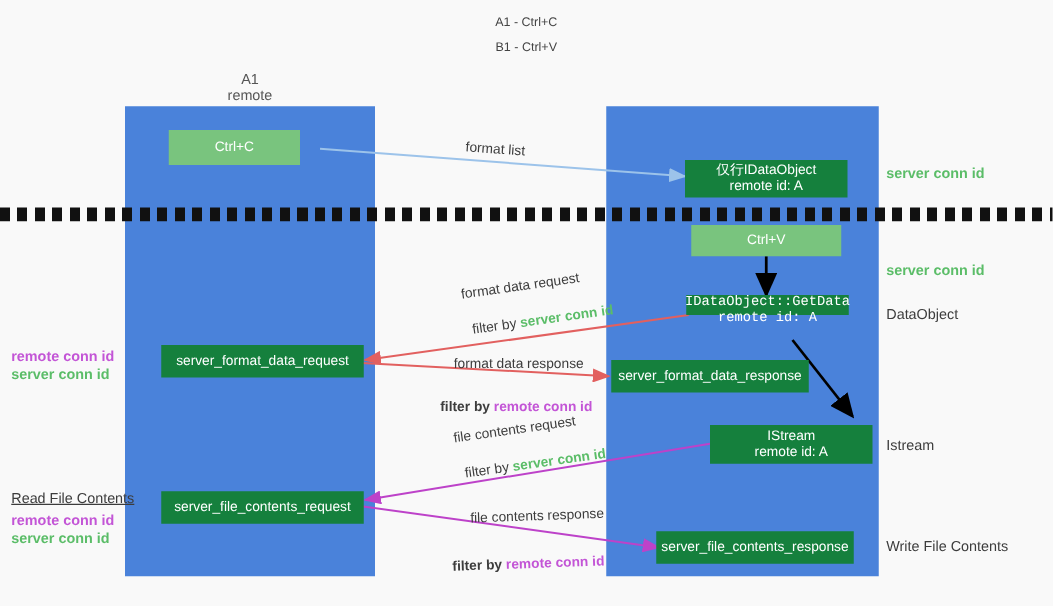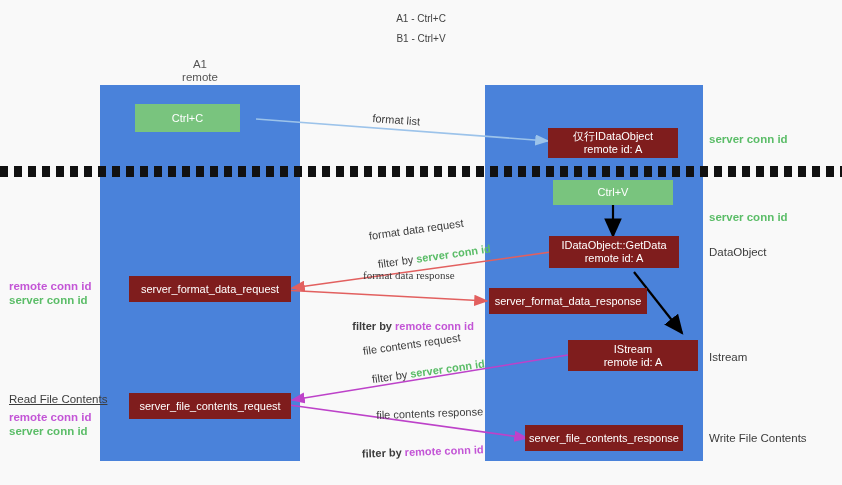--- a/index.html
+++ b/index.html
@@ -27,21 +27,21 @@
 
   .node{
     position:absolute;
     display:flex;align-items:center;justify-content:center;
     text-align:center;
     color:#ffffff;
     font-size:11px;line-height:13px;
     box-sizing:border-box;
   }
   .node.green{background:#79c47e;}
-  .node.orange{background:#7f1d1d;}
+  .node.orange{background:#15803d;}
   .node span{display:block;white-space:pre;}
 
   .side-label{
     position:absolute;font-size:11.5px;line-height:14px;
   }
   .side-label.grey{color:#3c3c3c;}
   .lbl-green{color:#5bbd68;font-weight:bold;}
   .lbl-purple{color:#c355d6;font-weight:bold;}
 
   .edge-label{
@@ -117,21 +117,21 @@
 
   <div class="node orange" style="left:548px;top:128px;width:130px;height:30px;flex-direction:column;justify-content:center;">
     <span>仅行IDataObject</span>
     <span>remote id: A</span>
   </div>
 
   <div class="node green" style="left:553px;top:180px;width:120px;height:25px;">
     <span>Ctrl+V</span>
   </div>
 
-  <div class="node orange" style="left:549px;top:236px;width:130px;height:32px;flex-direction:column;justify-content:center;">
+  <div class="node orange" style="left:549px;top:236px;width:130px;height:16px;flex-direction:column;justify-content:flex-start;font-family:Liberation Mono, monospace;">
     <span>IDataObject::GetData</span>
     <span>remote id: A</span>
   </div>
 
   <div class="node orange" style="left:489px;top:288px;width:158px;height:26px;">
     <span>server_format_data_response</span>
   </div>
 
   <div class="node orange" style="left:129px;top:276px;width:162px;height:26px;">
     <span>server_format_data_request</span>
@@ -163,21 +163,21 @@
   <div class="side-label lbl-purple" style="left:9px;top:410px;">remote conn id</div>
   <div class="side-label lbl-green" style="left:9px;top:424px;">server conn id</div>
 
   <div class="edge-label" style="left:373px;top:111px;transform:rotate(4.2deg);transform-origin:left top;">format list</div>
 
   <div class="edge-label" style="left:368px;top:229px;transform:rotate(-8deg);transform-origin:left top;">format data request</div>
   <div class="edge-label" style="left:363px;top:245px;transform:rotate(-8deg);transform-origin:left top;">
     <span>filter by </span><span class="lbl-green">server conn id</span>
   </div>
 
-  <div class="edge-label" style="left:363px;top:268px;font-family:Liberation Serif, serif;">format data response</div>
+  <div class="edge-label" style="left:363px;top:284px;">format data response</div>
   <div class="edge-label" style="left:340px;top:305px;">
     <span style="font-weight:bold;">filter by </span><span class="lbl-purple">remote conn id</span>
   </div>
 
   <div class="edge-label" style="left:362px;top:344px;transform:rotate(-8deg);transform-origin:left top;">file contents request</div>
   <div class="edge-label" style="left:357px;top:360px;transform:rotate(-8deg);transform-origin:left top;">
     <span>filter by </span><span class="lbl-green">server conn id</span>
   </div>
 
   <div class="edge-label" style="left:376px;top:408px;transform:rotate(-2deg);transform-origin:left top;">file contents response</div>

